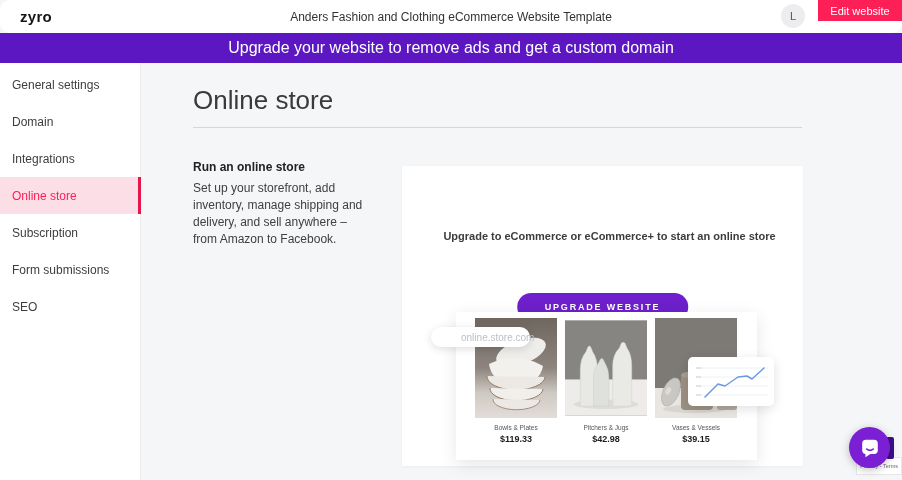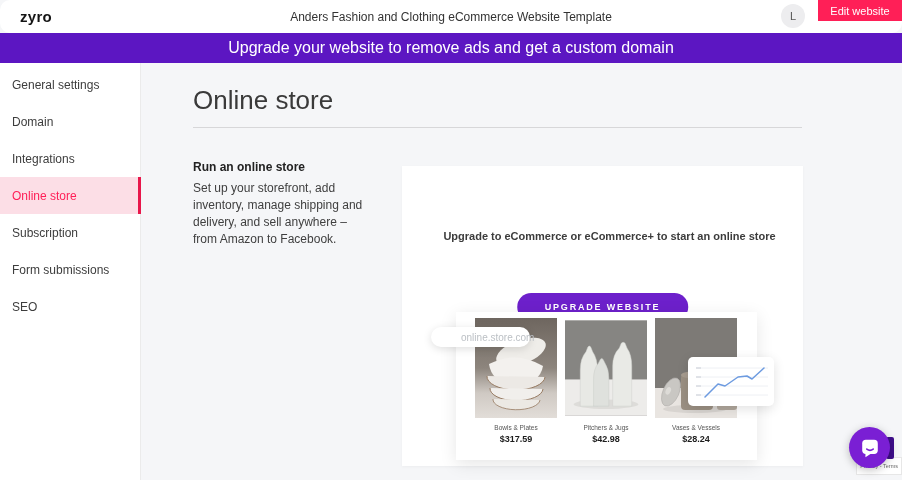--- a/index.html
+++ b/index.html
@@ -202,21 +202,21 @@
             </linearGradient>
           </defs>
           <rect width="82" height="100" fill="url(#pg1)"></rect>
           <ellipse cx="46" cy="34" rx="26" ry="12" fill="#efede9" transform="rotate(-20 46 34)"></ellipse>
           <path d="M14 46 q27 -14 54 2 q-3 18 -27 18 q-24 0 -27 -20 Z" fill="#f3f1ee"></path>
           <path d="M12 58 a28 13 0 0 0 58 1" fill="#ece9e5" stroke="#977a61" stroke-width="1"></path>
           <path d="M15 70 a26 12 0 0 0 53 1" fill="#f1efec" stroke="#977a61" stroke-width="1"></path>
           <path d="M18 81 a23 10 0 0 0 47 1" fill="#ece9e4" stroke="#977a61" stroke-width="0.8"></path>
         </svg>
         <div class="tile-name">Bowls &amp; Plates</div>
-        <div class="tile-price">$317.59</div>
+        <div class="tile-price">$119.33</div>
       </div>
 
       <div class="tile">
         <svg viewBox="0 0 86 100">
           <rect width="86" height="100" fill="#868582"></rect>
           <rect y="62" width="86" height="38" fill="#edecea"></rect>
           <ellipse cx="43" cy="88" rx="34" ry="5" fill="#dddcd9"></ellipse>
           <path d="M16 90 V52 Q16 40 22 33 L24 28 Q25.5 26 27 28 L29 33 Q34 40 34 52 V90 Z" fill="#e8e9e5" stroke="#cfd0cc" stroke-width="0.5"></path>
           <path d="M30 90 V61 Q30 51 35 45 L37 41 Q38.5 39 40 41 L42 45 Q46 51 46 61 V90 Z" fill="#dfe1dd" stroke="#c8cac6" stroke-width="0.5"></path>
           <path d="M50 90 V48 Q50 36 57 29 L59 24 Q61 22 63 24 L65 29 Q70 36 70 48 V90 Z" fill="#e9eae6" stroke="#cfd0cc" stroke-width="0.5"></path>
@@ -233,21 +233,21 @@
           <rect x="62" y="60" width="20" height="32" rx="3" fill="#b0a79c"></rect>
           <ellipse cx="72" cy="61" rx="10" ry="3" fill="#bcb3a8"></ellipse>
           <rect x="26" y="56" width="32" height="36" rx="4" fill="#9b9083"></rect>
           <ellipse cx="42" cy="57" rx="16" ry="4" fill="#a79c8f"></ellipse>
           <g transform="rotate(24 16 74)">
             <ellipse cx="16" cy="74" rx="8" ry="15" fill="#c9c7c3" stroke="#b2b0ac" stroke-width="0.6"></ellipse>
             <ellipse cx="13" cy="74" rx="2.5" ry="4" fill="#dddbd7"></ellipse>
           </g>
         </svg>
         <div class="tile-name">Vases &amp; Vessels</div>
-        <div class="tile-price">$28.24</div>
+        <div class="tile-price">$39.15</div>
       </div>
     </div>
 
     <div class="browser-pill">
       <svg width="11" height="11" viewBox="0 0 12 12">
         <path d="M1 2 h2 l1.4 6 h5.3 l1.4 -4.5 h-8.4" fill="none" stroke="#bcc0c5" stroke-width="1" stroke-linejoin="round"></path>
         <circle cx="5" cy="10.4" r="0.9" fill="#bcc0c5"></circle>
         <circle cx="9" cy="10.4" r="0.9" fill="#bcc0c5"></circle>
       </svg>
       <span>online.store.com</span>

